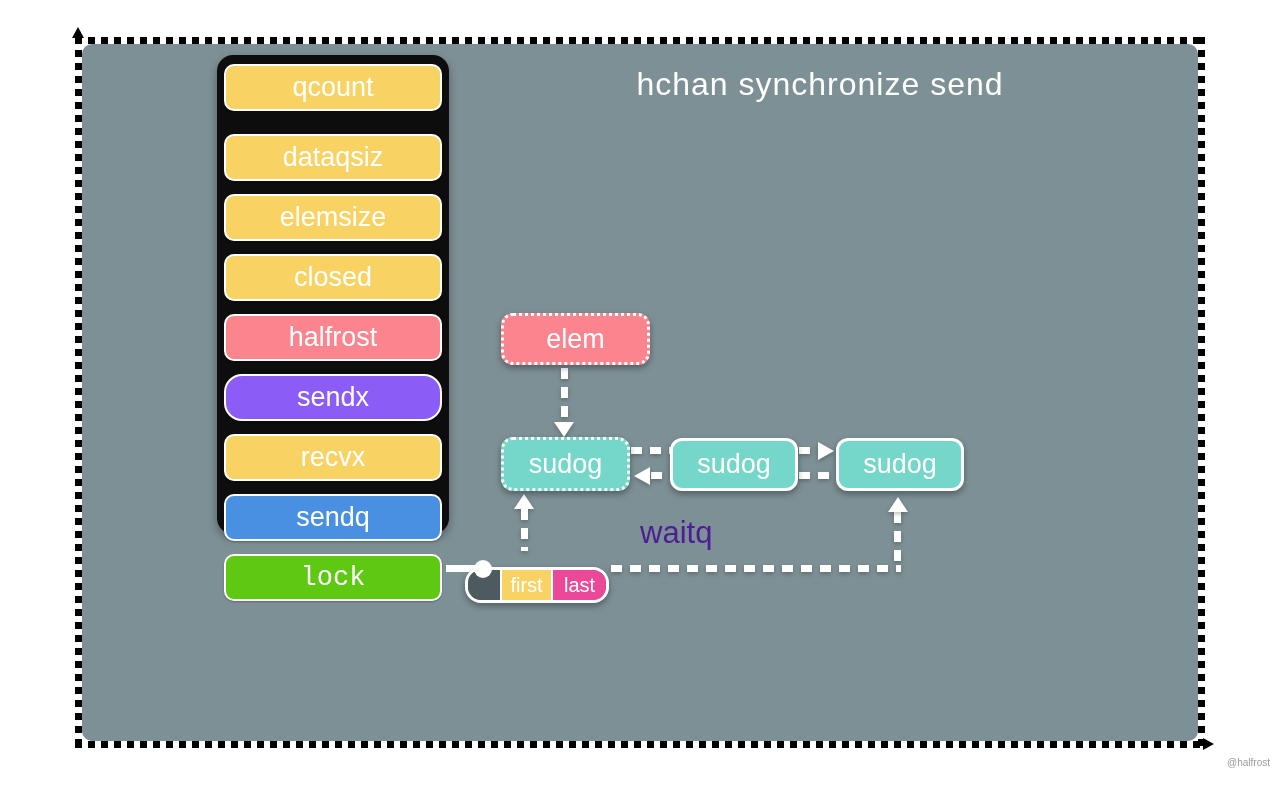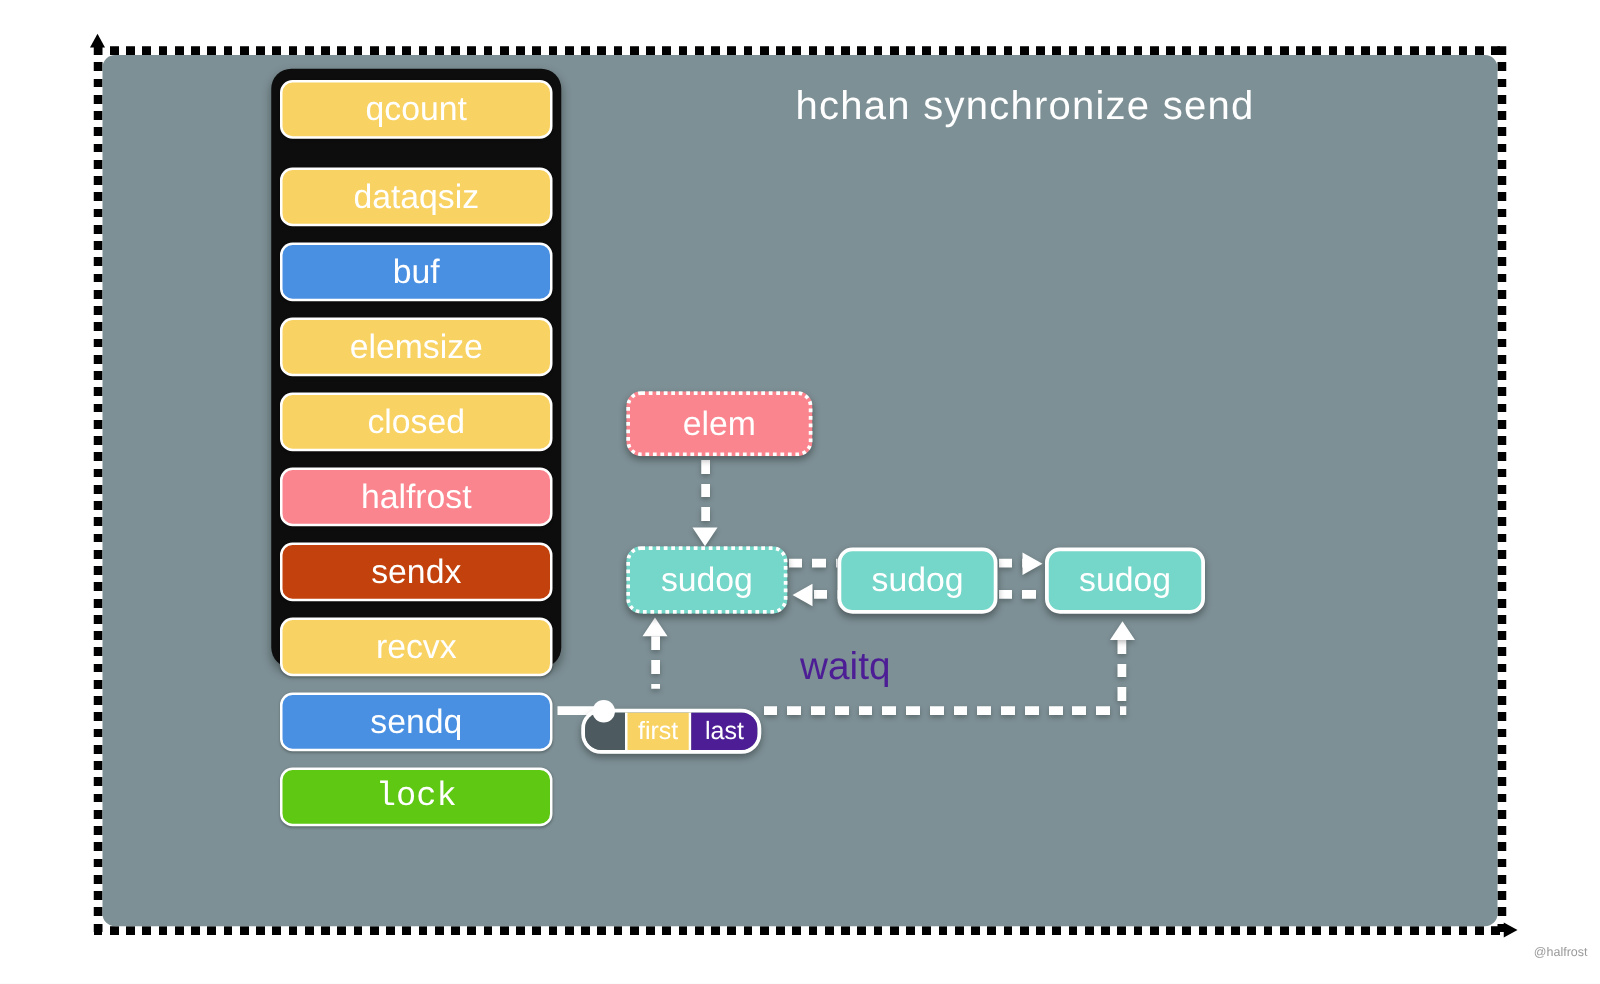--- a/index.html
+++ b/index.html
@@ -76,25 +76,24 @@
   <div class="corner corner-up" style="left:72px; top:27px;"></div>
   <div class="corner corner-right" style="left:1203px; top:738px;"></div>
 
   <div class="panel" style="background: rgb(125, 144, 149);"></div>
 
   <div class="title">hchan synchronize send</div>
 
   <div class="stack">
     <div class="field" style="background: rgb(248, 211, 100);">qcount</div>
     <div class="field" style="background: rgb(248, 211, 100); margin-top: 23px;">dataqsiz</div>
-    <div class="field" style="background: rgb(74, 144, 226);">buf</div>
     <div class="field" style="background: rgb(248, 211, 100);">elemsize</div>
     <div class="field" style="background: rgb(248, 211, 100);">closed</div>
     <div class="field" style="background: rgb(250, 133, 142);">halfrost</div>
-    <div class="field" style="background: #c2410c;">sendx</div>
+    <div class="field" style="background: #8b5cf6; border-radius: 18px;">sendx</div>
     <div class="field" style="background: rgb(248, 211, 100);">recvx</div>
     <div class="field" style="background: rgb(74, 144, 226);">sendq</div>
     <div class="field" style="background: rgb(94, 200, 18); font-family: Liberation Mono, monospace;">lock</div>
   </div>
 
   <div class="node b-dotted" style="left: 501px; top: 313px; width: 149px; height: 52px; background: rgb(250, 133, 142);">elem</div>
 
   <div class="wdash-v" style="left:561px; top:368px; height:54px;"></div>
   <div class="tri tri-down" style="left:554px; top:422px;"></div>
 
@@ -117,19 +116,19 @@
 
   <div class="wdash-h" style="left:611px; top:565px; width:290px;"></div>
   <div class="wdash-v" style="left:894px; top:512px; height:56px;"></div>
   <div class="tri tri-up" style="left:888px; top:497px;"></div>
 
   <div class="conn-line"></div>
 
   <div class="waitq-widget">
     <div class="wq-cell wq-dark" style="background: rgb(77, 90, 95);"></div>
     <div class="wq-cell wq-first" style="background: rgb(248, 211, 100);">first</div>
-    <div class="wq-cell wq-last" style="background: #4c1d95;">last</div>
+    <div class="wq-cell wq-last" style="background: #ec4899;">last</div>
   </div>
   <div class="conn-dot"></div>
 
   <div class="watermark">@halfrost</div>
 
 </div>
 
 </body></html>

